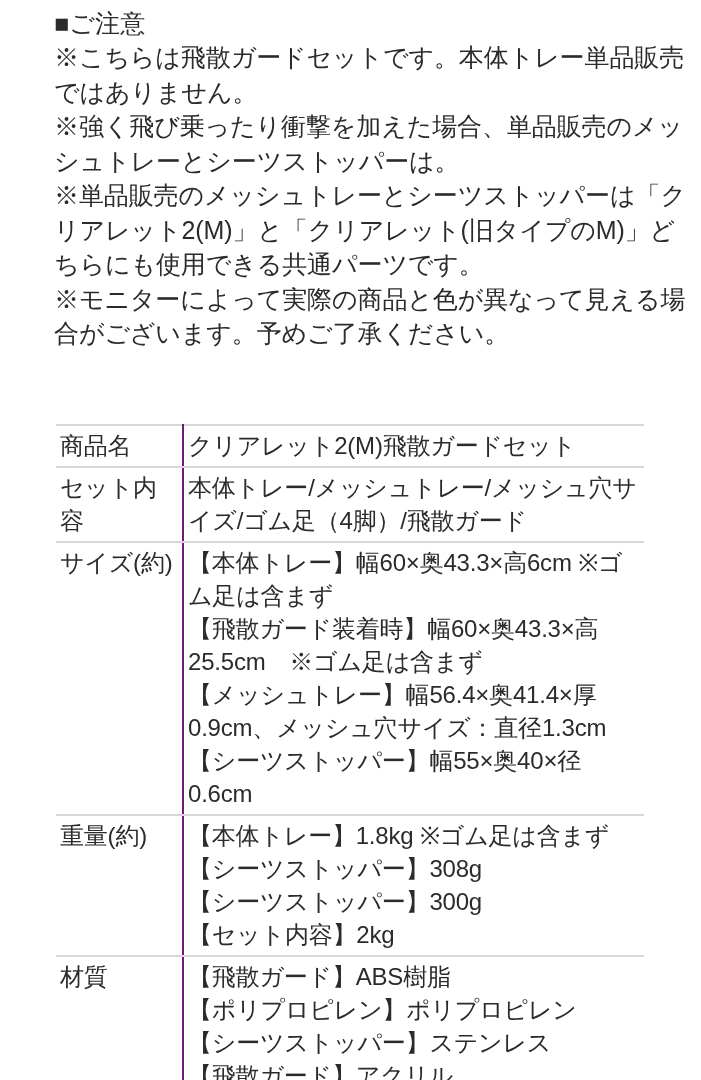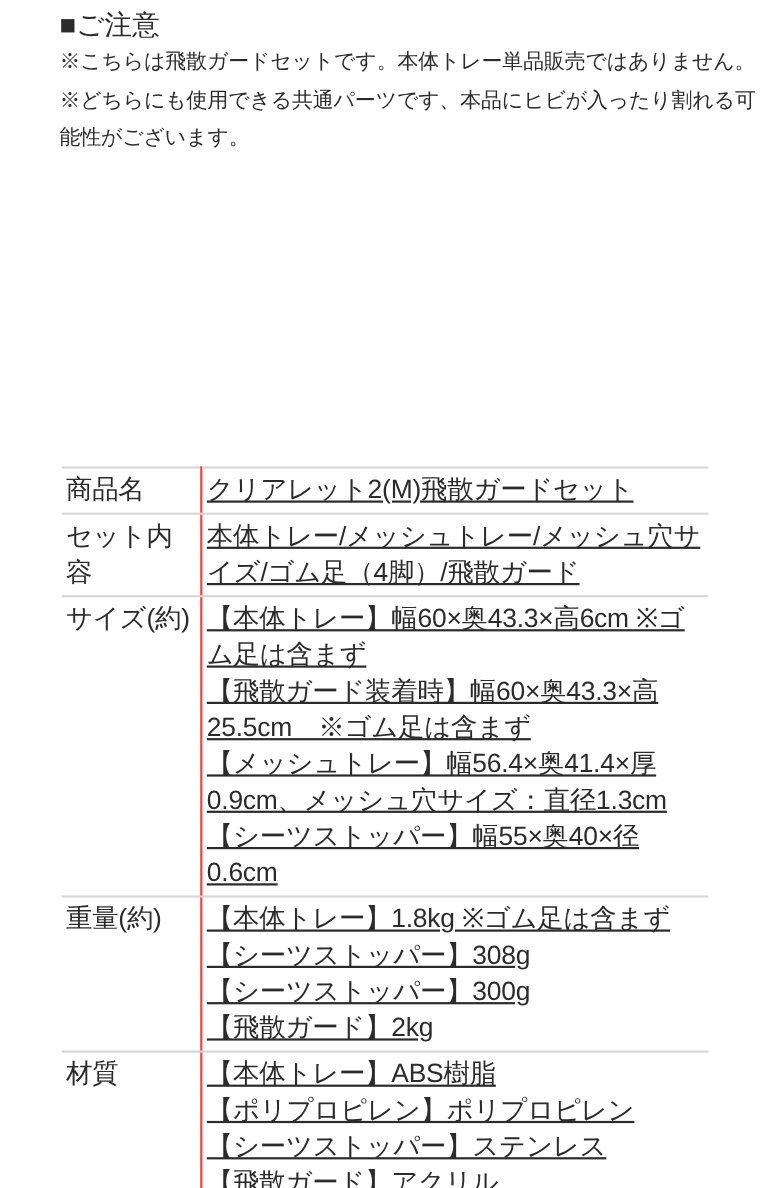--- a/index.html
+++ b/index.html
@@ -24,21 +24,21 @@
   .notes {
     padding: 6px 8px 0 54px;
   }
   .notes-heading {
     font-size: 25px;
     line-height: 34px;
     color: #2b2b2b;
     letter-spacing: 0.2px;
   }
   .note-line {
-    font-size: 19px;
+    font-size: 25px;
     line-height: 34.5px;
     color: #2b2b2b;
     letter-spacing: -0.1px;
     text-indent: 0;
   }
   .spec-wrap {
     position: absolute;
     top: 424px;
     left: 56px;
     width: 588px;
@@ -55,41 +55,42 @@
     color: #2b2b2b;
     padding: 3px 4px 4px 4px;
     border-bottom: 2px solid #d8d8d8;
     letter-spacing: -0.2px;
   }
   table.spec tr:first-child td {
     border-top: 2px solid #d8d8d8;
   }
   td.label {
     width: 118px;
-    border-right: 2px solid #ef4444;
+    border-right: 2px solid #701a75;
     padding-left: 6px;
   }
   td.value {
     padding-left: 10px;
-    text-decoration: underline;
   }
   .v-line {
     display: block;
     white-space: normal;
   }
 </style>
 </head>
 <body>
 
 <div class="page">
 
   <section class="notes">
     <div class="notes-heading">■ご注意</div>
     <div class="note-line">※こちらは飛散ガードセットです。本体トレー単品販売ではありません。</div>
-    <div class="note-line">※どちらにも使用できる共通パーツです、本品にヒビが入ったり割れる可能性がございます。</div>
+    <div class="note-line">※強く飛び乗ったり衝撃を加えた場合、単品販売のメッシュトレーとシーツストッパーは。</div>
+    <div class="note-line">※単品販売のメッシュトレーとシーツストッパーは「クリアレット2(M)」と「クリアレット(旧タイプのM)」どちらにも使用できる共通パーツです。</div>
+    <div class="note-line">※モニターによって実際の商品と色が異なって見える場合がございます。予めご了承ください。</div>
   </section>
 
   <section class="spec-wrap">
     <table class="spec">
       <tbody>
         <tr>
           <td class="label">商品名</td>
           <td class="value">
             <span class="v-line">クリアレット2(M)飛散ガードセット</span>
           </td>
@@ -108,27 +109,27 @@
             <span class="v-line">【メッシュトレー】幅56.4×奥41.4×厚0.9cm、メッシュ穴サイズ：直径1.3cm</span>
             <span class="v-line">【シーツストッパー】幅55×奥40×径0.6cm</span>
           </td>
         </tr>
         <tr>
           <td class="label">重量(約)</td>
           <td class="value">
             <span class="v-line">【本体トレー】1.8kg ※ゴム足は含まず</span>
             <span class="v-line">【シーツストッパー】308g</span>
             <span class="v-line">【シーツストッパー】300g</span>
-            <span class="v-line">【飛散ガード】2kg</span>
+            <span class="v-line">【セット内容】2kg</span>
           </td>
         </tr>
         <tr>
           <td class="label">材質</td>
           <td class="value">
-            <span class="v-line">【本体トレー】ABS樹脂</span>
+            <span class="v-line">【飛散ガード】ABS樹脂</span>
             <span class="v-line">【ポリプロピレン】ポリプロピレン</span>
             <span class="v-line">【シーツストッパー】ステンレス</span>
             <span class="v-line">【飛散ガード】アクリル</span>
           </td>
         </tr>
 
       </tbody>
     </table>
   </section>
 

